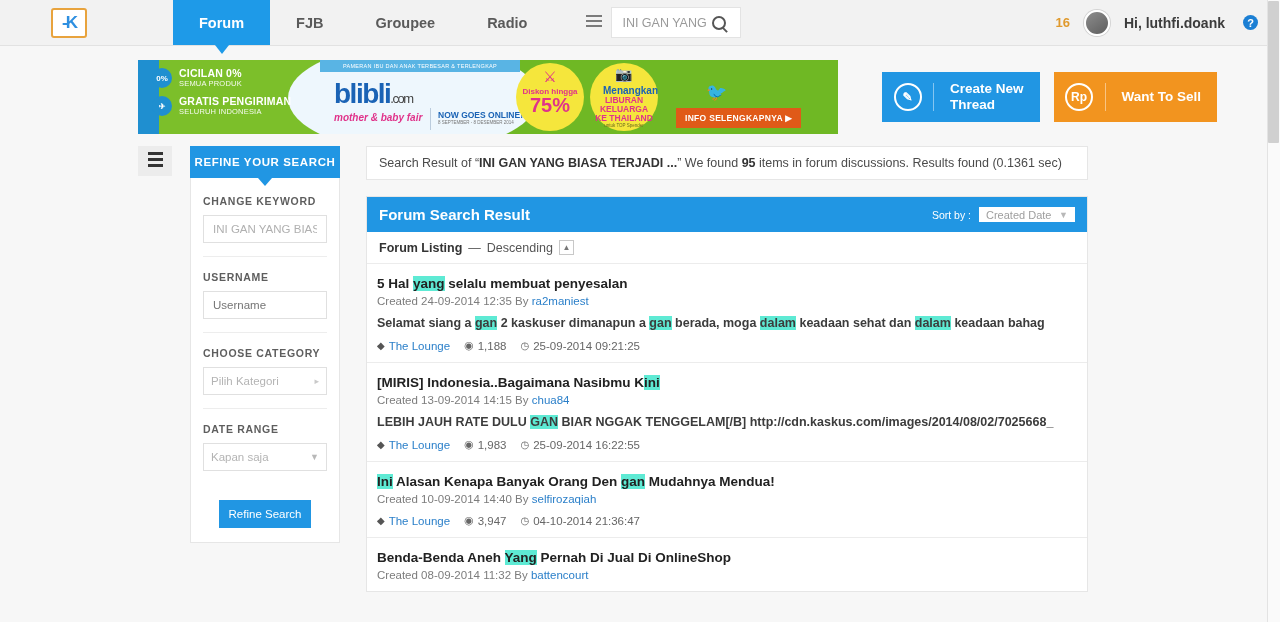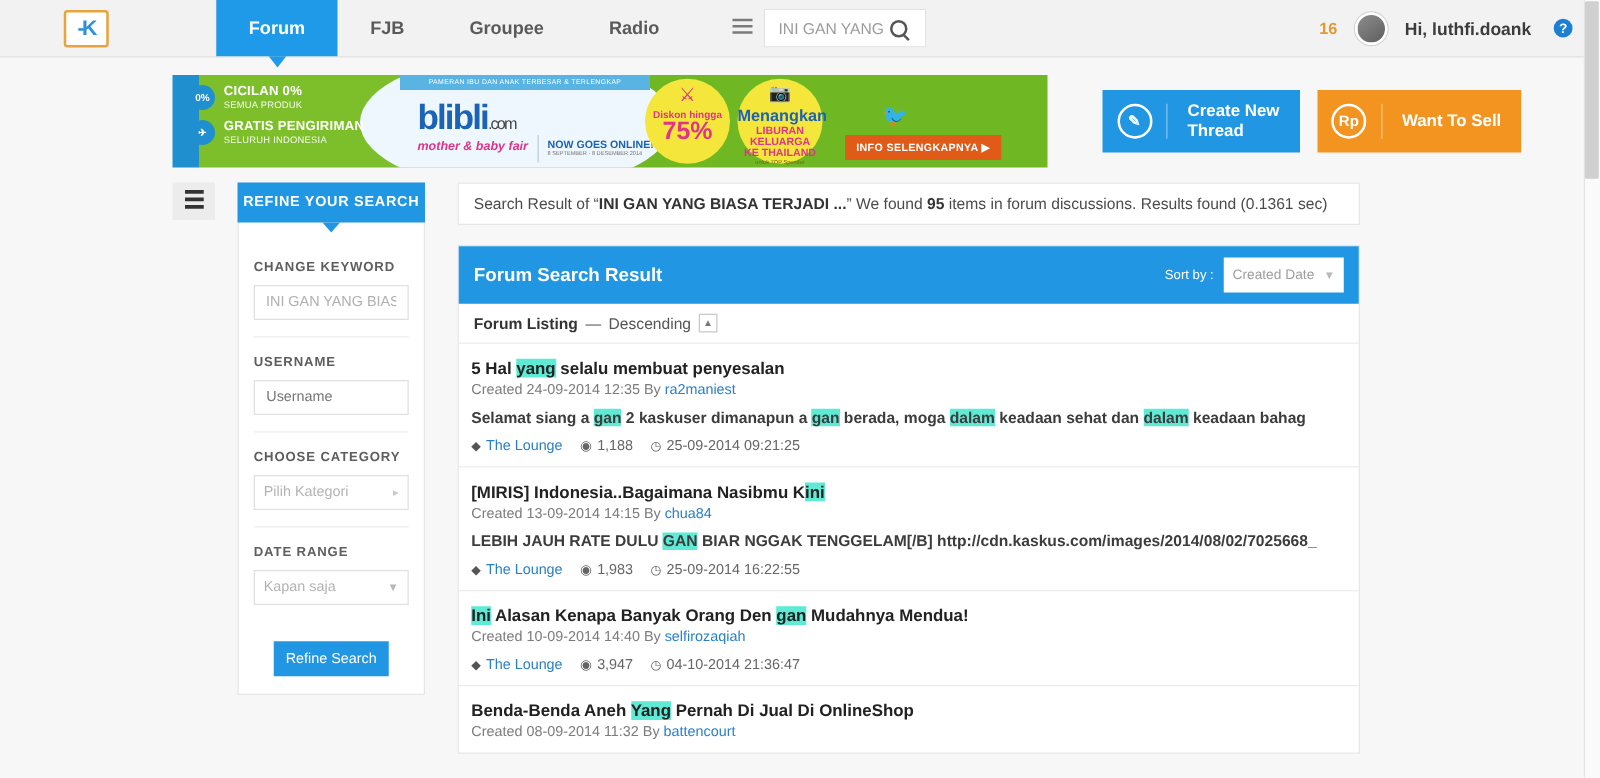--- a/index.html
+++ b/index.html
@@ -100,21 +100,21 @@
     background:#f5e63c; text-align:center;
   }
   .ad-disc .ic{ font-size:15px; color:#e0338a; line-height:20px; padding-top:4px;}
   .ad-disc .d1{ font-size:8px; color:#e0338a; font-weight:bold; }
   .ad-disc .d2{ font-size:20px; color:#e0338a; font-weight:bold; line-height:.95; }
   .ad-thai{
     position:absolute; left:452px; top:3px; width:68px; height:68px; border-radius:50%;
     background:#f5e63c; text-align:center;
   }
   .ad-thai .ic{ font-size:14px; line-height:22px; }
-  .ad-thai .t1{ font-size:13px; color:#1a63b5; font-weight:bold; }
+  .ad-thai .t1{ font-size:10px; color:#1a63b5; font-weight:bold;text-align:right; }
   .ad-thai .t2{ font-size:8.5px; color:#e0338a; font-weight:bold; line-height:1.05; }
   .ad-thai .t3{ font-size:4.5px; color:#6a6a1e; }
   .ad-bird{ position:absolute; left:568px; top:22px; font-size:17px; color:#f5e63c; }
   .ad-cta{
     position:absolute; left:538px; top:48px; background:#e05a18; color:#fff;
     font-size:8.5px; font-weight:bold; padding:5px 9px; letter-spacing:.3px; cursor:pointer;
   }
 
   .act-btns{ display:flex; margin-left:44px; gap:14px; }
   .act-btn{ display:flex; align-items:center; height:50px; cursor:pointer; color:#fff; }
@@ -142,21 +142,21 @@
   .sidebar{ width:150px; flex:0 0 150px; }
   .refine-head{
     background:#2196e3; color:#fff; font-size:11.5px; font-weight:bold;
     text-align:center; padding:10px 0; letter-spacing:.6px; position:relative; cursor:pointer;
   }
   .refine-head:after{
     content:""; position:absolute; left:50%; margin-left:-7px; bottom:-8px;
     border-left:7px solid transparent; border-right:7px solid transparent;
     border-top:8px solid #2196e3;
   }
-  .refine-body{ background:#fff; border:1px solid #e6e6e6; border-top:0; padding:16px 12px 14px; }
+  .refine-body{ background:#fff; border:1px solid #e6e6e6; border-top:0; padding:3px 12px 14px; }
   .fgroup{ padding-top:14px; border-bottom:1px solid #ededed; padding-bottom:13px; }
   .fgroup:last-of-type{ border-bottom:0; }
   .flabel{ font-size:10.5px; font-weight:bold; color:#5e5e5e; letter-spacing:.7px; margin-bottom:8px; }
   .finput{
     width:100%; height:28px; border:1px solid #e0e0e0; padding:0 7px;
     font-size:11.5px; color:#b4b4b4; font-family:"Liberation Sans", sans-serif;
     outline:none; background:#fff; display:flex; align-items:center; justify-content:space-between;
   }
   .finput input{ border:0; outline:0; width:100%; font-size:11.5px; color:#b0b0b0;
     font-family:"Liberation Sans", sans-serif; background:transparent;}
@@ -177,21 +177,21 @@
 
   .panel{ background:#fff; border:1px solid #e6e6e6; }
   .panel-head{
     background:#2196e3; color:#fff; padding:9px 12px; display:flex;
     align-items:center; justify-content:space-between;
   }
   .panel-title{ font-size:15px; font-weight:bold; }
   .sortwrap{ display:flex; align-items:center; gap:8px; }
   .sort-label{ font-size:10.5px; }
   .sort-sel{
-    background:#fff; min-width:96px; height:28px; display:flex; align-items:center;
+    background:#fff; min-width:96px; height:15px; display:flex; align-items:center;
     justify-content:space-between; padding:0 7px; font-size:11px; color:#9e9e9e; cursor:pointer;
   }
   .listing-bar{
     padding:8px 12px; font-size:12.5px; color:#555; border-bottom:1px solid #ececec;
     display:flex; align-items:center; gap:6px;
   }
   .listing-bar b{ color:#333; }
   .sort-toggle{
     width:15px; height:15px; border:1px solid #c8c8c8; display:inline-flex;
     align-items:center; justify-content:center; font-size:8px; color:#777; cursor:pointer;

